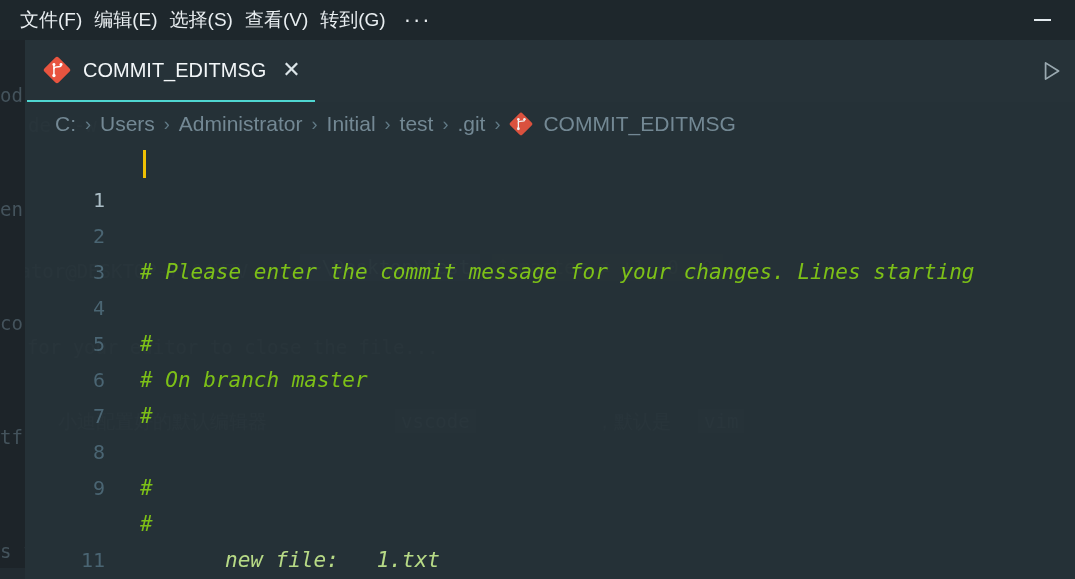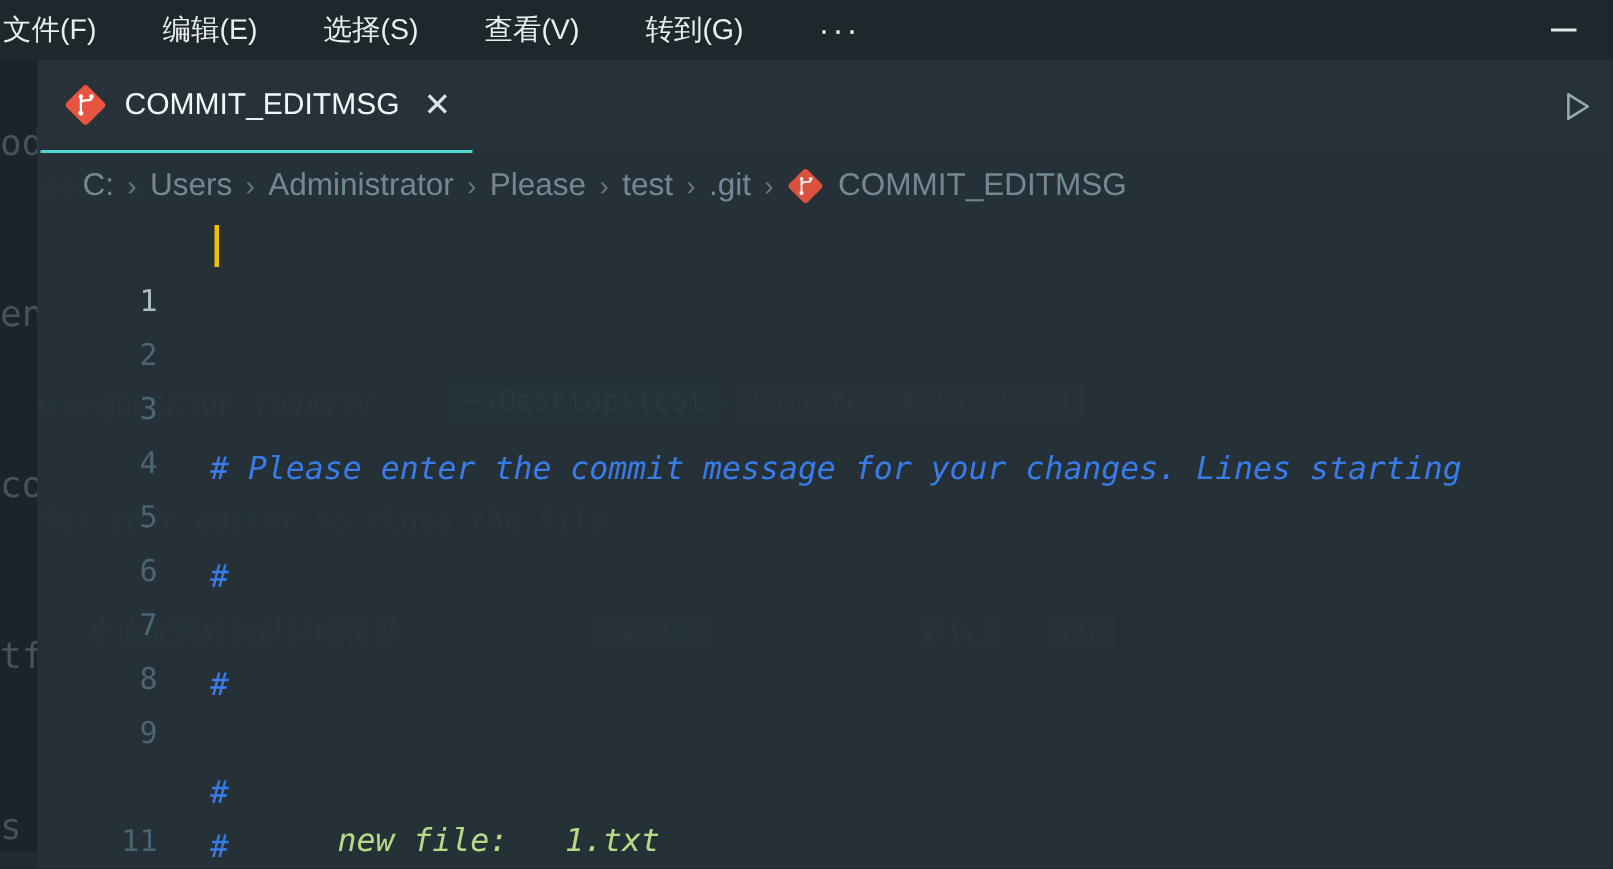--- a/index.html
+++ b/index.html
@@ -45,21 +45,21 @@
   #bg-terminal .kw { background: #2b3640; color:#55656f; padding:1px 6px; }
 
   
   #bg-strip {
     position: absolute;
     left: 0; top: 0; width: 25px; height: 568px;
     background: #1d2429;
     z-index: 1;
     overflow: hidden;
     font-family: "DejaVu Sans Mono", monospace;
-    font-size: 24px;
+    font-size: 19px;
     line-height: 38px;
     color: #44535c;
     white-space: pre;
   }
 
   
   #vscode {
     position: absolute;
     left: 25px; top: 0;
     width: 1050px; height: 579px;
@@ -74,21 +74,22 @@
     width: 1075px; height: 40px;
     background: #1e272c;
     display: flex;
     align-items: center;
     color: #e6edf0;
     z-index: 5;
   }
   .menu-items {
     display: flex;
     align-items: center;
-    gap: 40px;
+    margin-left: 18px;
+    gap: 8px;
   }
   .menu-item {
     font-size: 19px;
     color: #e9eef1;
     white-space: nowrap;
     padding: 2px 2px;
     cursor: default;
   }
   .menu-more {
     font-size: 22px;
@@ -211,21 +212,21 @@
     text-align: right;
     color: #4e6a78;
     font-size: 20px;
   }
   .lnum.active { color: #b6c9d2; }
   .ltext {
     position: absolute;
     left: 115px;
     white-space: pre;
   }
-  .cmt { color: #3b82f6; font-style: italic; margin-top: 40px; }
+  .cmt { color: #84cc16; font-style: italic; }
   .added { color: #c3e88d; font-style: italic; }
   #cursor {
     position: absolute;
     left: 118px; top: 4px;
     width: 3px; height: 28px;
     background: #ffcc00;
   }
 
   
   #editor-right-edge {
@@ -314,21 +315,21 @@
     </div>
   </div>
 
   <div id="breadcrumb" style="background: rgb(38, 50, 56); opacity: 0.93;">
     <span class="crumb">C:</span>
     <span class="sep">›</span>
     <span class="crumb">Users</span>
     <span class="sep">›</span>
     <span class="crumb">Administrator</span>
     <span class="sep">›</span>
-    <span class="crumb">Please</span>
+    <span class="crumb">Initial</span>
     <span class="sep">›</span>
     <span class="crumb">test</span>
     <span class="sep">›</span>
     <span class="crumb">.git</span>
     <span class="sep">›</span>
     <span class="crumb-icon">
       <svg viewBox="0 0 32 32" width="24" height="24" aria-hidden="true">
         <rect x="4.5" y="4.5" width="23" height="23" rx="3" ry="3" transform="rotate(45 16 16)" fill="#e8543f"></rect>
         <g stroke="#ffffff" stroke-width="1.7" fill="none" stroke-linecap="round">
           <path d="M12.5 21.5 L12.5 10.5"></path>
@@ -359,20 +360,21 @@
       <span class="lnum">3</span>
     </div>
 
     <div class="code-row">
       <span class="lnum">4</span>
       <span class="ltext cmt">#</span>
     </div>
 
     <div class="code-row">
       <span class="lnum">5</span>
+      <span class="ltext cmt"># On branch master</span>
     </div>
 
     <div class="code-row">
       <span class="lnum">6</span>
       <span class="ltext cmt">#</span>
     </div>
 
     <div class="code-row">
       <span class="lnum">7</span>
     </div>

